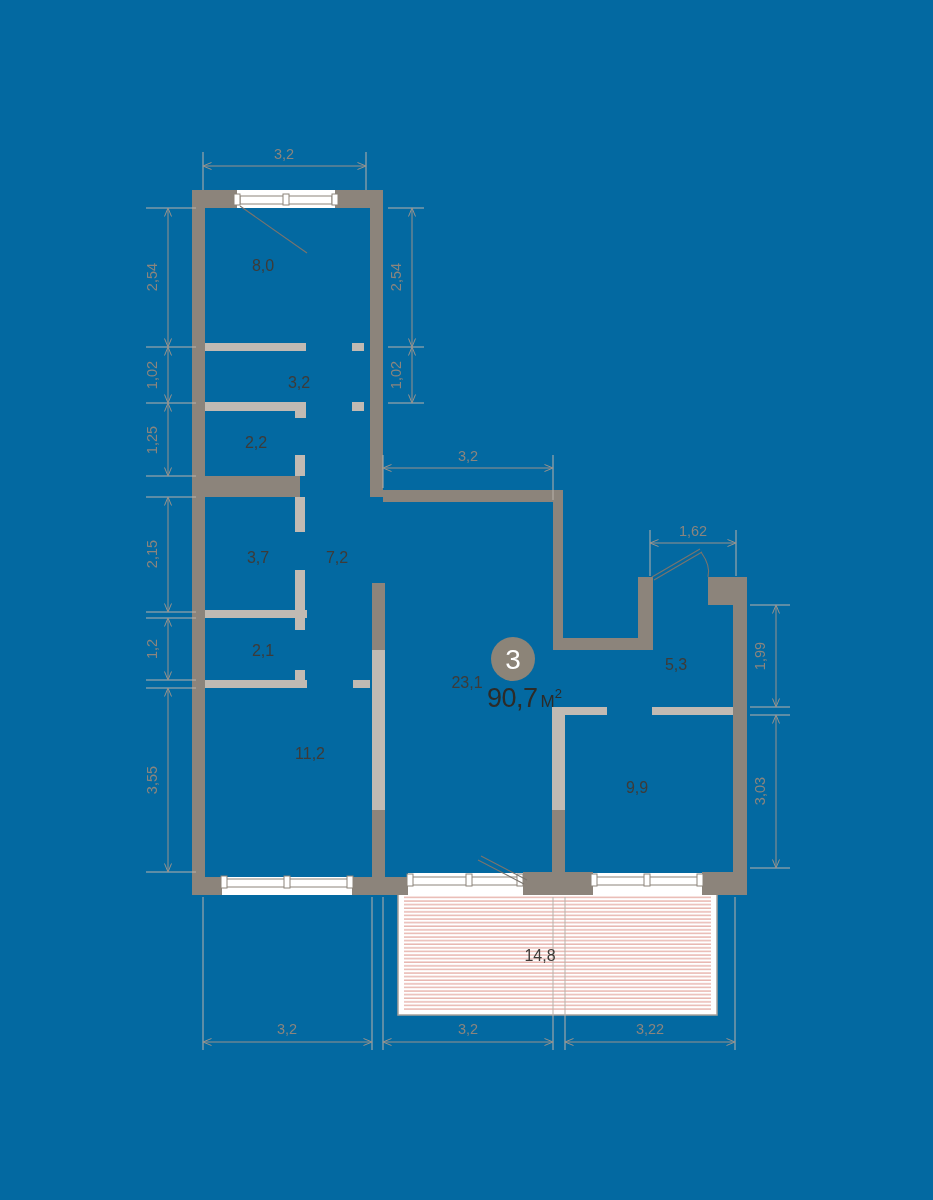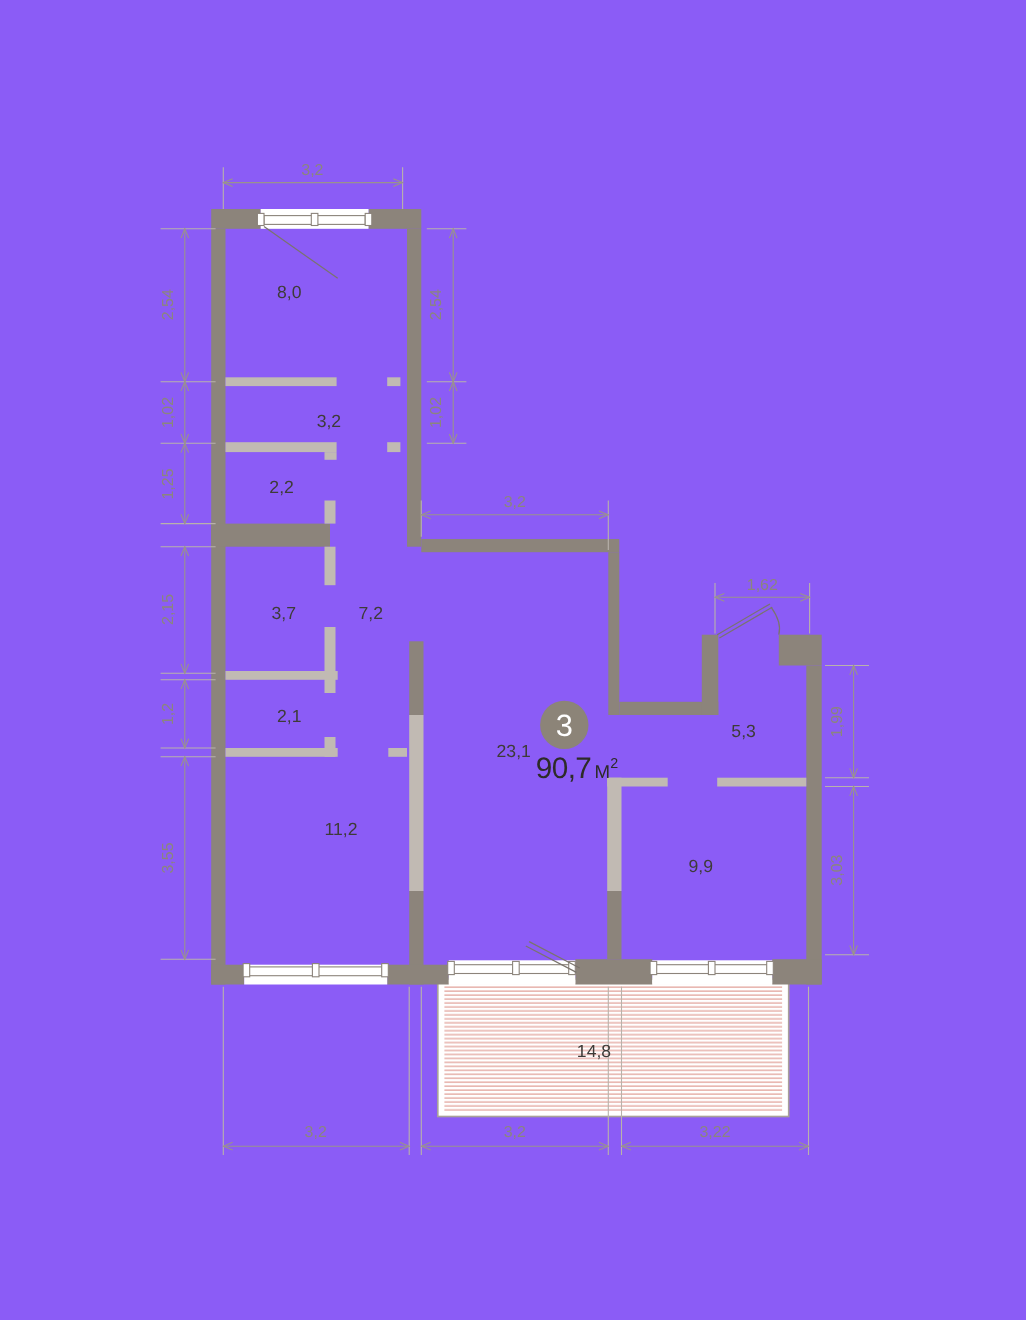--- a/index.html
+++ b/index.html
@@ -1,16 +1,16 @@
 <!DOCTYPE html>
 <html><head>
 <meta charset="utf-8">
 <style>
   html,body{margin:0;padding:0;background:#ffffff;}
-  .stage{width:933px;height:1200px;position:relative;background:#8b5cf6;overflow:hidden;}
+  .stage{width:933px;height:1200px;position:relative;background:#0369a1;overflow:hidden;}
   svg{display:block;font-family:"Liberation Sans", sans-serif;}
   .dimtxt{fill:#8b857e;font-size:14.5px;}
   .roomtxt{fill:#3e3b38;font-size:16px;}
   .areatxt{fill:#2d2b28;}
   .extline{stroke:#b9b2ab;stroke-width:1;}
   .dimline{stroke:#9a938c;stroke-width:1;fill:none;}
   .wallD{fill:#8c847b;}
   .wallL{fill:#c1bab3;}
   .glass{fill:#ffffff;stroke:#8c847b;stroke-width:1;}
   .post{fill:#ffffff;stroke:#8c847b;stroke-width:1;}

